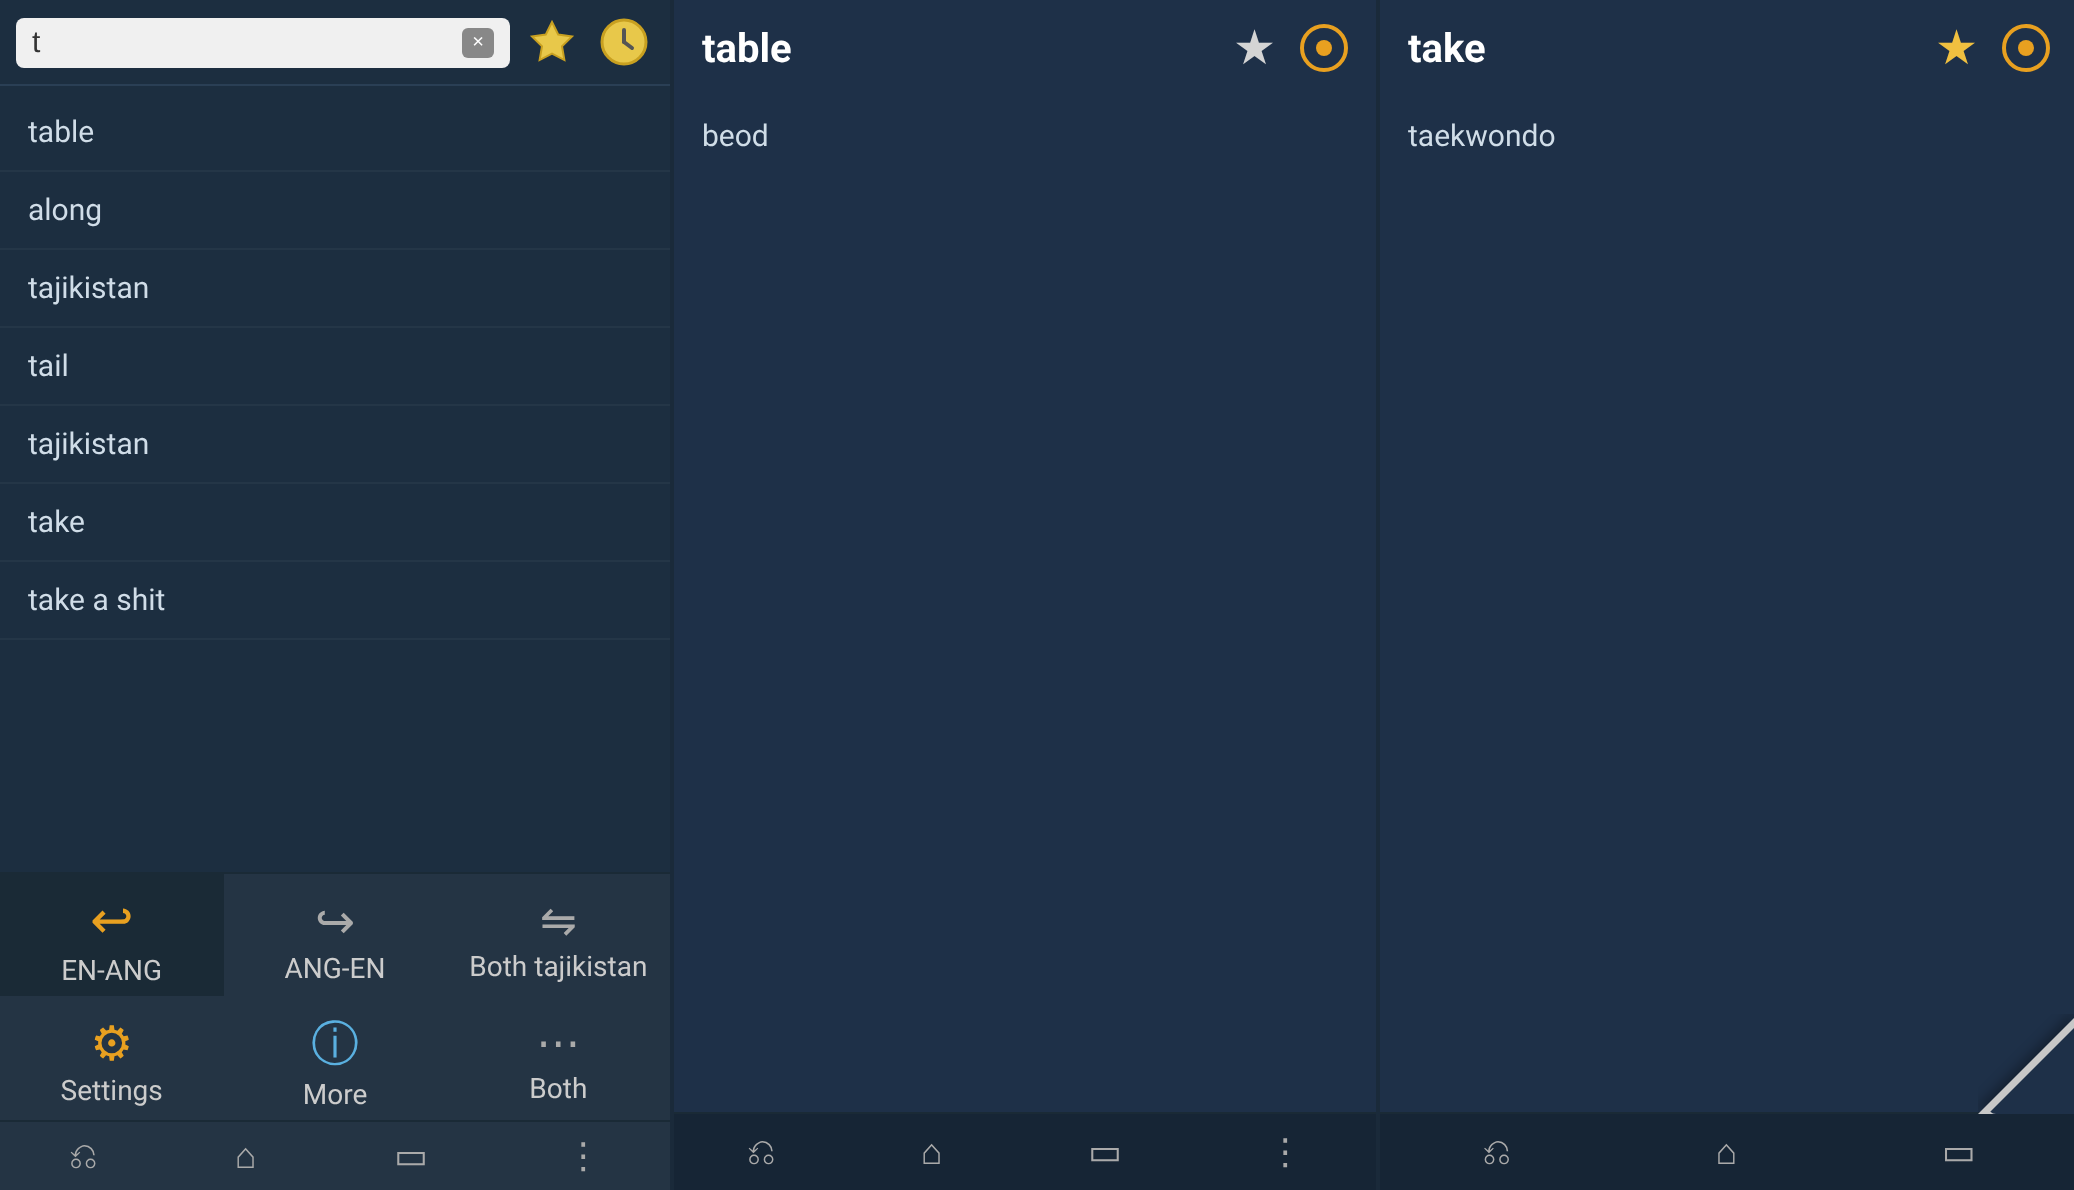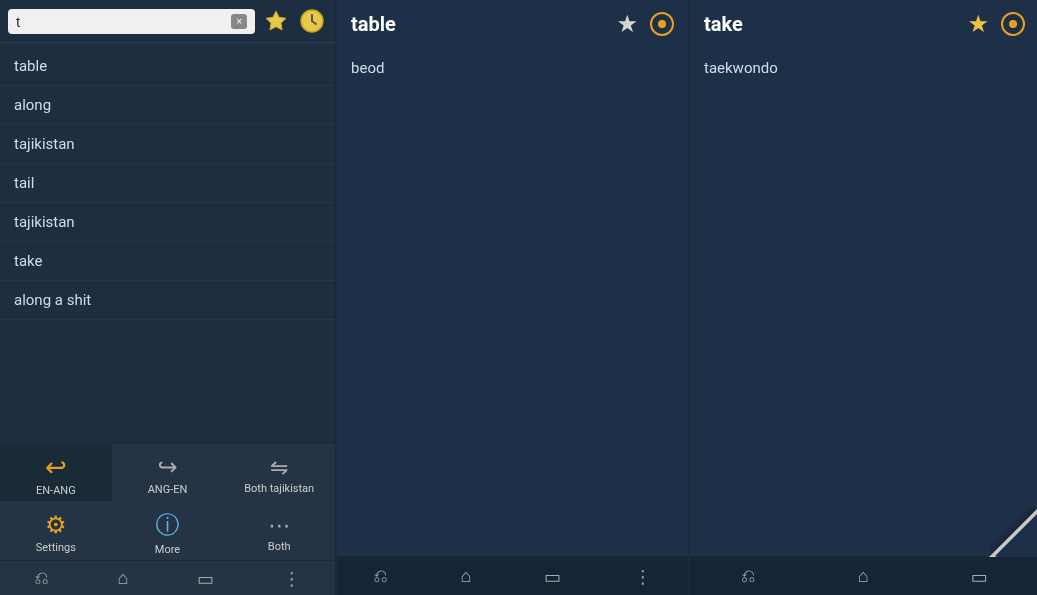--- a/index.html
+++ b/index.html
@@ -109,21 +109,21 @@
       padding: 8px 4px 4px;
       cursor: pointer;
       gap: 2px;
     }
 
     .nav-item.active {
       background: #1a2a36;
     }
 
     .nav-label {
-      font-size: 11px;
+      font-size: 14px;
       color: #ccc;
     }
 
     .nav-icon {
       font-size: 22px;
     }
 
     .nav-bottom-row {
       display: flex;
       align-items: center;
@@ -324,21 +324,21 @@
     </div>
   </div>
 
   <div class="word-list">
     <div class="word-item">table</div>
     <div class="word-item">along</div>
     <div class="word-item">tajikistan</div>
     <div class="word-item">tail</div>
     <div class="word-item">tajikistan</div>
     <div class="word-item">take</div>
-    <div class="word-item">along a shit</div>
+    <div class="word-item">take a shit</div>
   </div>
 
   <div class="bottom-nav">
     <div class="nav-top-row">
 
       <div class="nav-item active">
         <span class="nav-icon arrow-left-orange">↩</span>
         <span class="nav-label">EN-ANG</span>
       </div>
 

